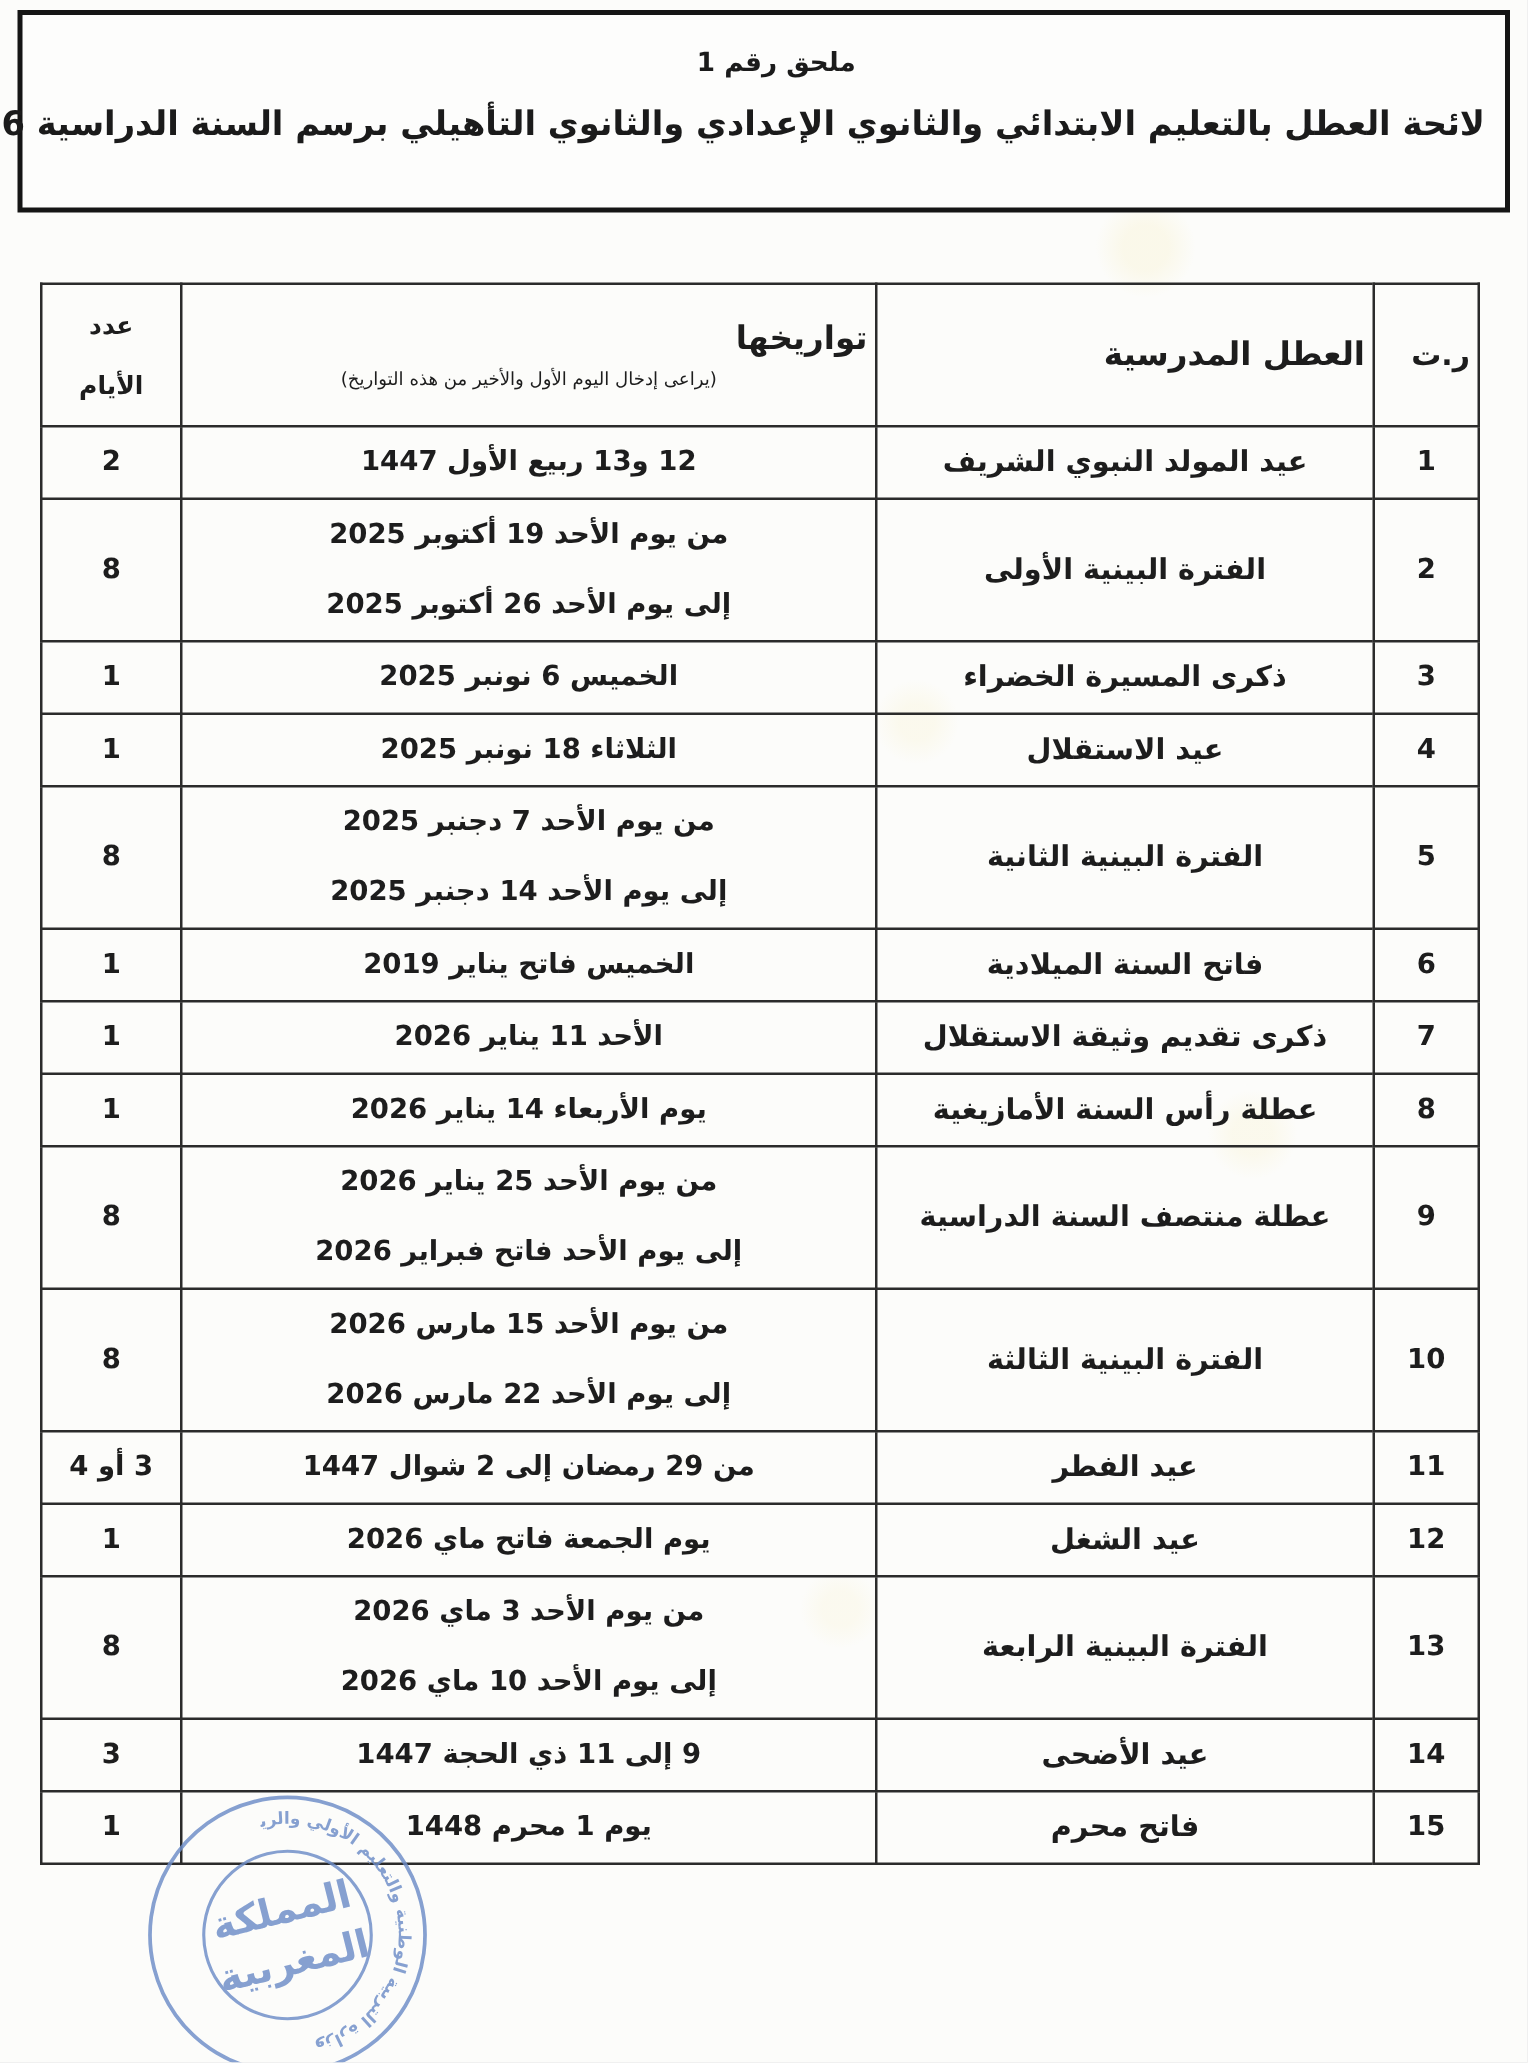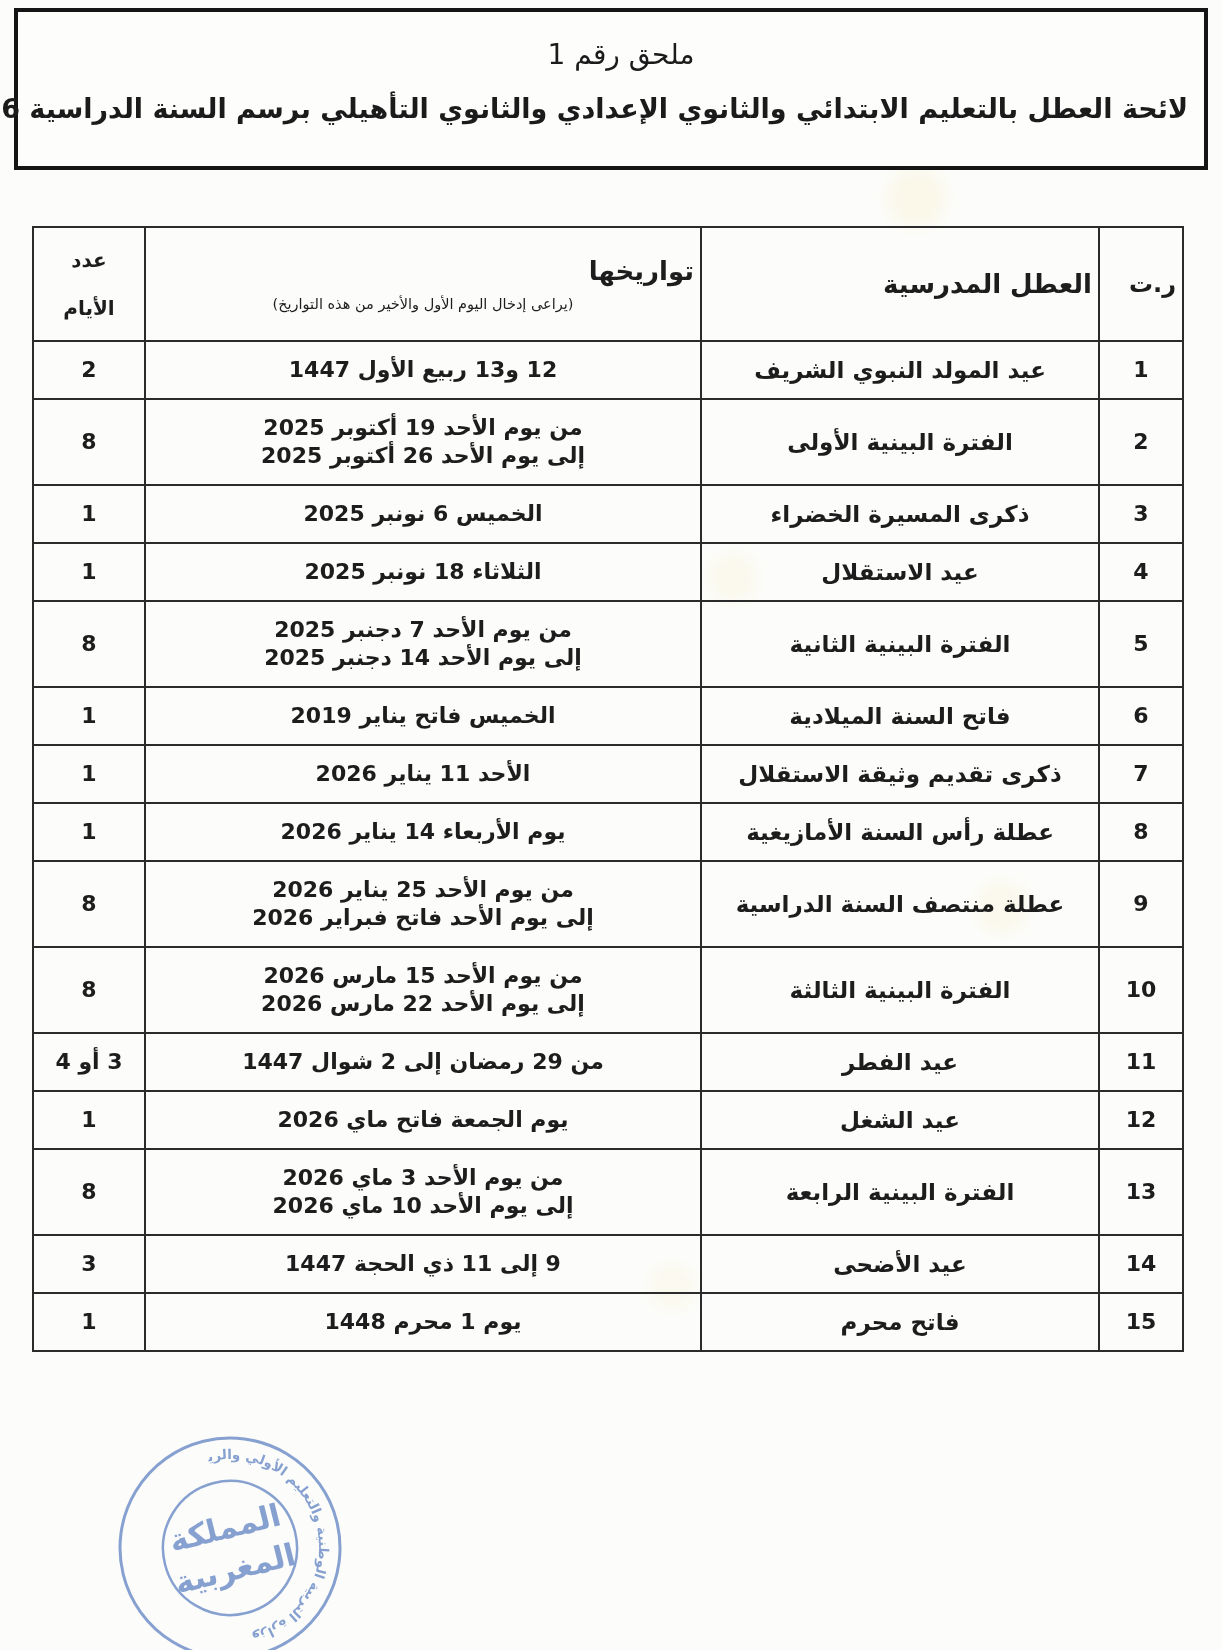--- a/index.html
+++ b/index.html
@@ -31,22 +31,22 @@
     left: 14px;
     width: 1194px;
     height: 162px;
     box-sizing: border-box;
     border: 4px solid #151515;
     background: #fdfdfc;
     text-align: center;
     padding-top: 26px;
   }
   .annex-no {
-    font-size: 28px;
-    font-weight: 400;
+    font-size: 21px;
+    font-weight: 700;
     letter-spacing: 0.5px;
     padding-left: 20px;
   }
   .doc-title {
     margin-top: 22px;
     font-size: 27px;
     font-weight: 700;
     padding: 0 16px;
     white-space: nowrap;
   }
@@ -76,21 +76,21 @@
   thead th { height: 104px; padding: 4px 6px; }
   .th-main { font-size: 26px; font-weight: 700; text-align: right; }
   .th-note { font-size: 14.5px; font-weight: 400; margin-top: 10px; }
   .th-days-line { font-size: 20px; font-weight: 700; line-height: 1.1; }
   .th-days-line + .th-days-line { margin-top: 26px; }
   .th-index { font-size: 24px; }
 
   tbody td { font-size: 22px; line-height: 28px; padding: 14px 8px; }
   tbody td.col-holiday { font-size: 23px; }
   .date-line { text-align: center; }
-  .date-line + .date-line { }
+  .date-line + .date-line { margin-top: 28px; }
 
   
   .stamp {
     position: absolute;
     left: 114px;
     top: 1432px;
     width: 232px;
     height: 232px;
     opacity: 0.82;
   }

